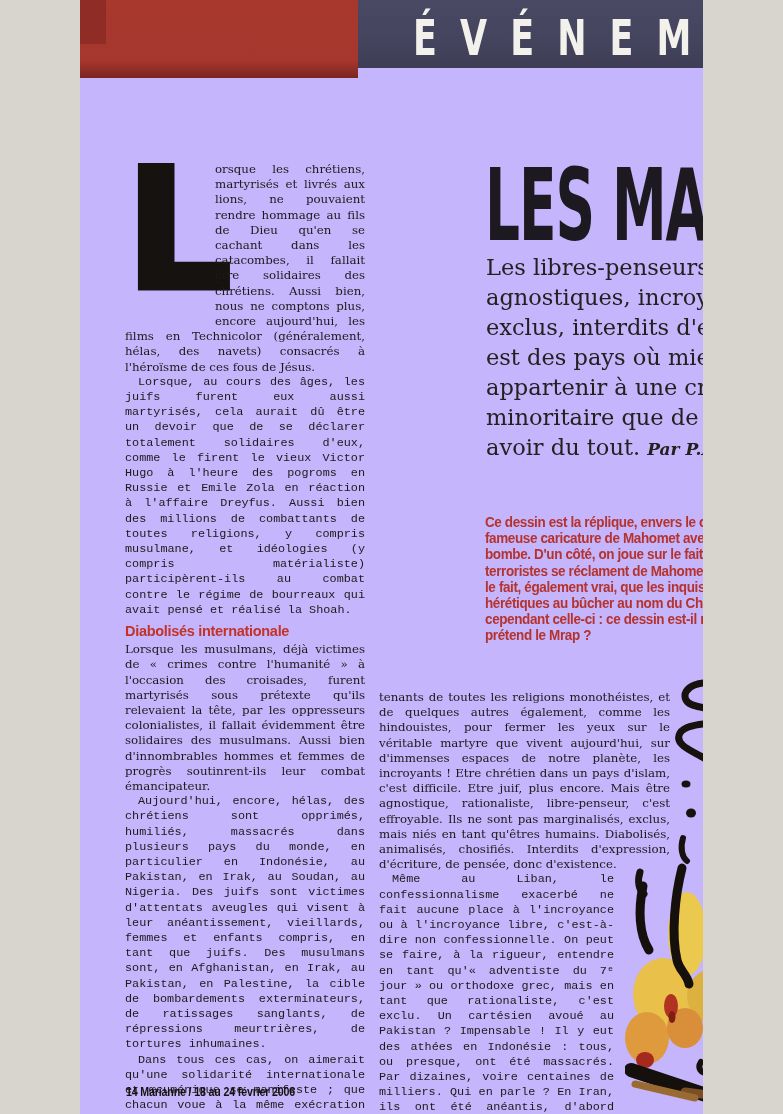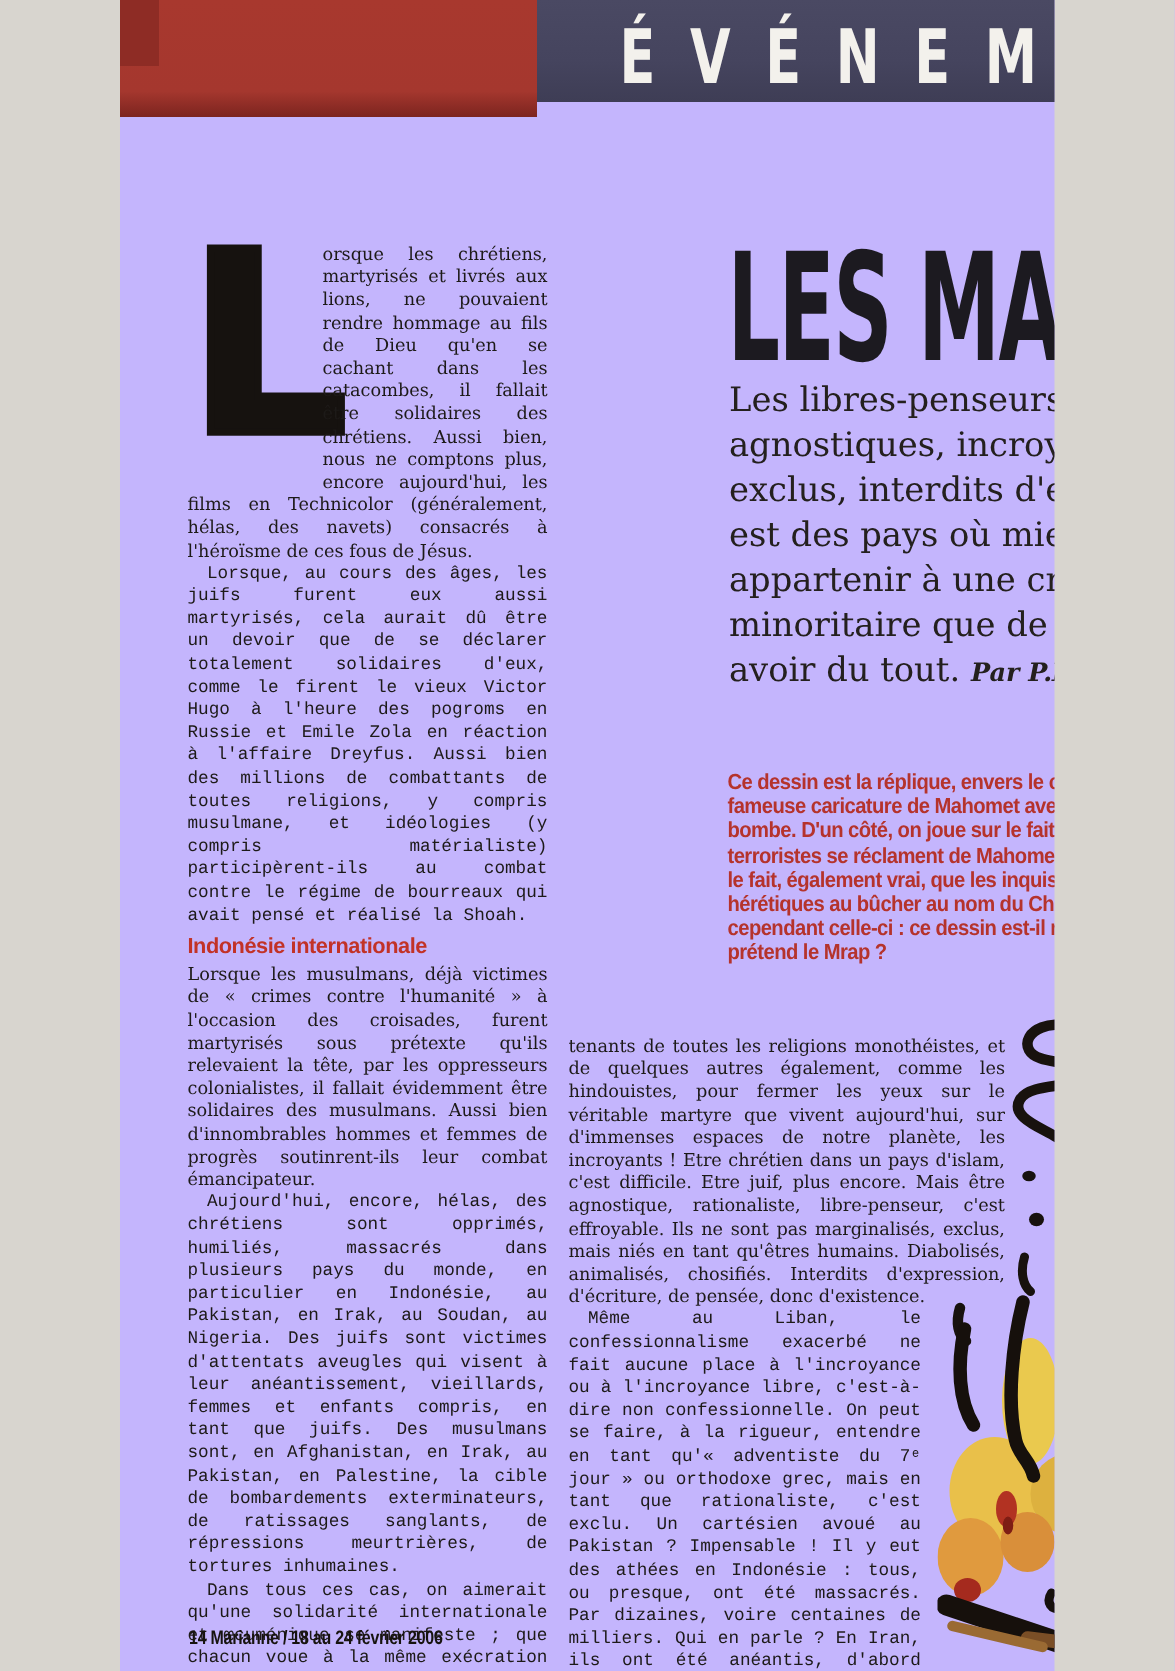--- a/index.html
+++ b/index.html
@@ -104,21 +104,21 @@
   <div class="standfirst">
     <span>Les libres-penseurs, agnostiques, incroyants, sont exclus, interdits d'expression. Il est des pays où mieux vaut appartenir à une croisades minoritaire que de ne pas en avoir du tout.</span>
     <em class="byline">Par P.M.O.</em>
   </div>
 
   <div class="caption-red">Ce dessin est la réplique, envers le christianisme, de la fameuse caricature de Mahomet avec un turban en forme de bombe. D'un côté, on joue sur le fait, vrai, que de nombreux terroristes se réclament de Mahomet ; de l'autre, on joue sur le fait, également vrai, que les inquisiteurs envoyaient les hérétiques au bûcher au nom du Christ. La question reste cependant celle-ci : ce dessin est-il raciste, comme le prétend le Mrap ?</div>
 
   <div class="col col-left">
     <p><span class="dropcap">L</span><span>orsque les chrétiens, martyrisés et livrés aux lions, ne pouvaient rendre hommage au fils de Dieu qu'en se cachant dans les catacombes, il fallait être solidaires des chrétiens. Aussi bien, nous ne comptons plus, encore aujourd'hui, les films en Technicolor (généralement, hélas, des navets) consacrés à l'héroïsme de ces fous de Jésus.</span></p>
     <p class="ind">Lorsque, au cours des âges, les juifs furent eux aussi martyrisés, cela aurait dû être un devoir que de se déclarer totalement solidaires d'eux, comme le firent le vieux Victor Hugo à l'heure des pogroms en Russie et Emile Zola en réaction à l'affaire Dreyfus. Aussi bien des millions de combattants de toutes religions, y compris musulmane, et idéologies (y compris matérialiste) participèrent-ils au combat contre le régime de bourreaux qui avait pensé et réalisé la Shoah.</p>
-    <div class="subhead">Indonésie internationale</div>
+    <div class="subhead">Diabolisés internationale</div>
     <p>Lorsque les musulmans, déjà victimes de « crimes contre l'humanité » à l'occasion des croisades, furent martyrisés sous prétexte qu'ils relevaient la tête, par les oppresseurs colonialistes, il fallait évidemment être solidaires des musulmans. Aussi bien d'innombrables hommes et femmes de progrès soutinrent-ils leur combat émancipateur.</p>
     <p class="ind">Aujourd'hui, encore, hélas, des chrétiens sont opprimés, humiliés, massacrés dans plusieurs pays du monde, en particulier en Indonésie, au Pakistan, en Irak, au Soudan, au Nigeria. Des juifs sont victimes d'attentats aveugles qui visent à leur anéantissement, vieillards, femmes et enfants compris, en tant que juifs. Des musulmans sont, en Afghanistan, en Irak, au Pakistan, en Palestine, la cible de bombardements exterminateurs, de ratissages sanglants, de répressions meurtrières, de tortures inhumaines.</p>
     <p class="ind">Dans tous ces cas, on aimerait qu'une solidarité internationale et œcuménique se manifeste ; que chacun voue à la même exécration les bourreaux de son camp confessionnel et ceux du camp d'à côté, d'en face. Hélas, on peut se mobiliser en faveur des chrétiens du Liban et fermer les yeux sur les exécutions massives de Palestiniens à Sabra et Chatila ; on peut stigmatiser l'horreur des attentats kamikazes et ne pas s'arrêter à l'extermination d'une noce irakienne par un bombardement américain à l'aveugle ; surtout, on peut hurler à l'atteinte à la dignité de Mahomet et faire de la Shoah un objet de dérision.</p>
 
   </div>
 
   <div class="col col-mid">
     <p>tenants de toutes les religions monothéistes, et de quelques autres également, comme les hindouistes, pour fermer les yeux sur le véritable martyre que vivent aujourd'hui, sur d'immenses espaces de notre planète, les incroyants ! Etre chrétien dans un pays d'islam, c'est difficile. Etre juif, plus encore. Mais être agnostique, rationaliste, libre-penseur, c'est effroyable. Ils ne sont pas marginalisés, exclus, mais niés en tant qu'êtres humains. Diabolisés, animalisés, chosifiés. Interdits d'expression, d'écriture, de pensée, donc d'existence.</p>
     <p class="ind"><span class="p8-spacer"></span><span>Même au Liban, le confessionnalisme exacerbé ne fait aucune place à l'incroyance ou à l'incroyance libre, c'est-à-dire non confessionnelle. On peut se faire, à la rigueur, entendre en tant qu'« adventiste du 7ᵉ jour » ou orthodoxe grec, mais en tant que rationaliste, c'est exclu. Un cartésien avoué au Pakistan ? Impensable ! Il y eut des athées en Indonésie : tous, ou presque, ont été massacrés. Par dizaines, voire centaines de milliers. Qui en parle ? En Iran, ils ont été anéantis, d'abord sous le Shah, ensuite sous les mollahs. Qui s'en est indigné ? En Inde, au Bangladesh, ils</span> <span class="arrow">➤</span></p>
   </div>

